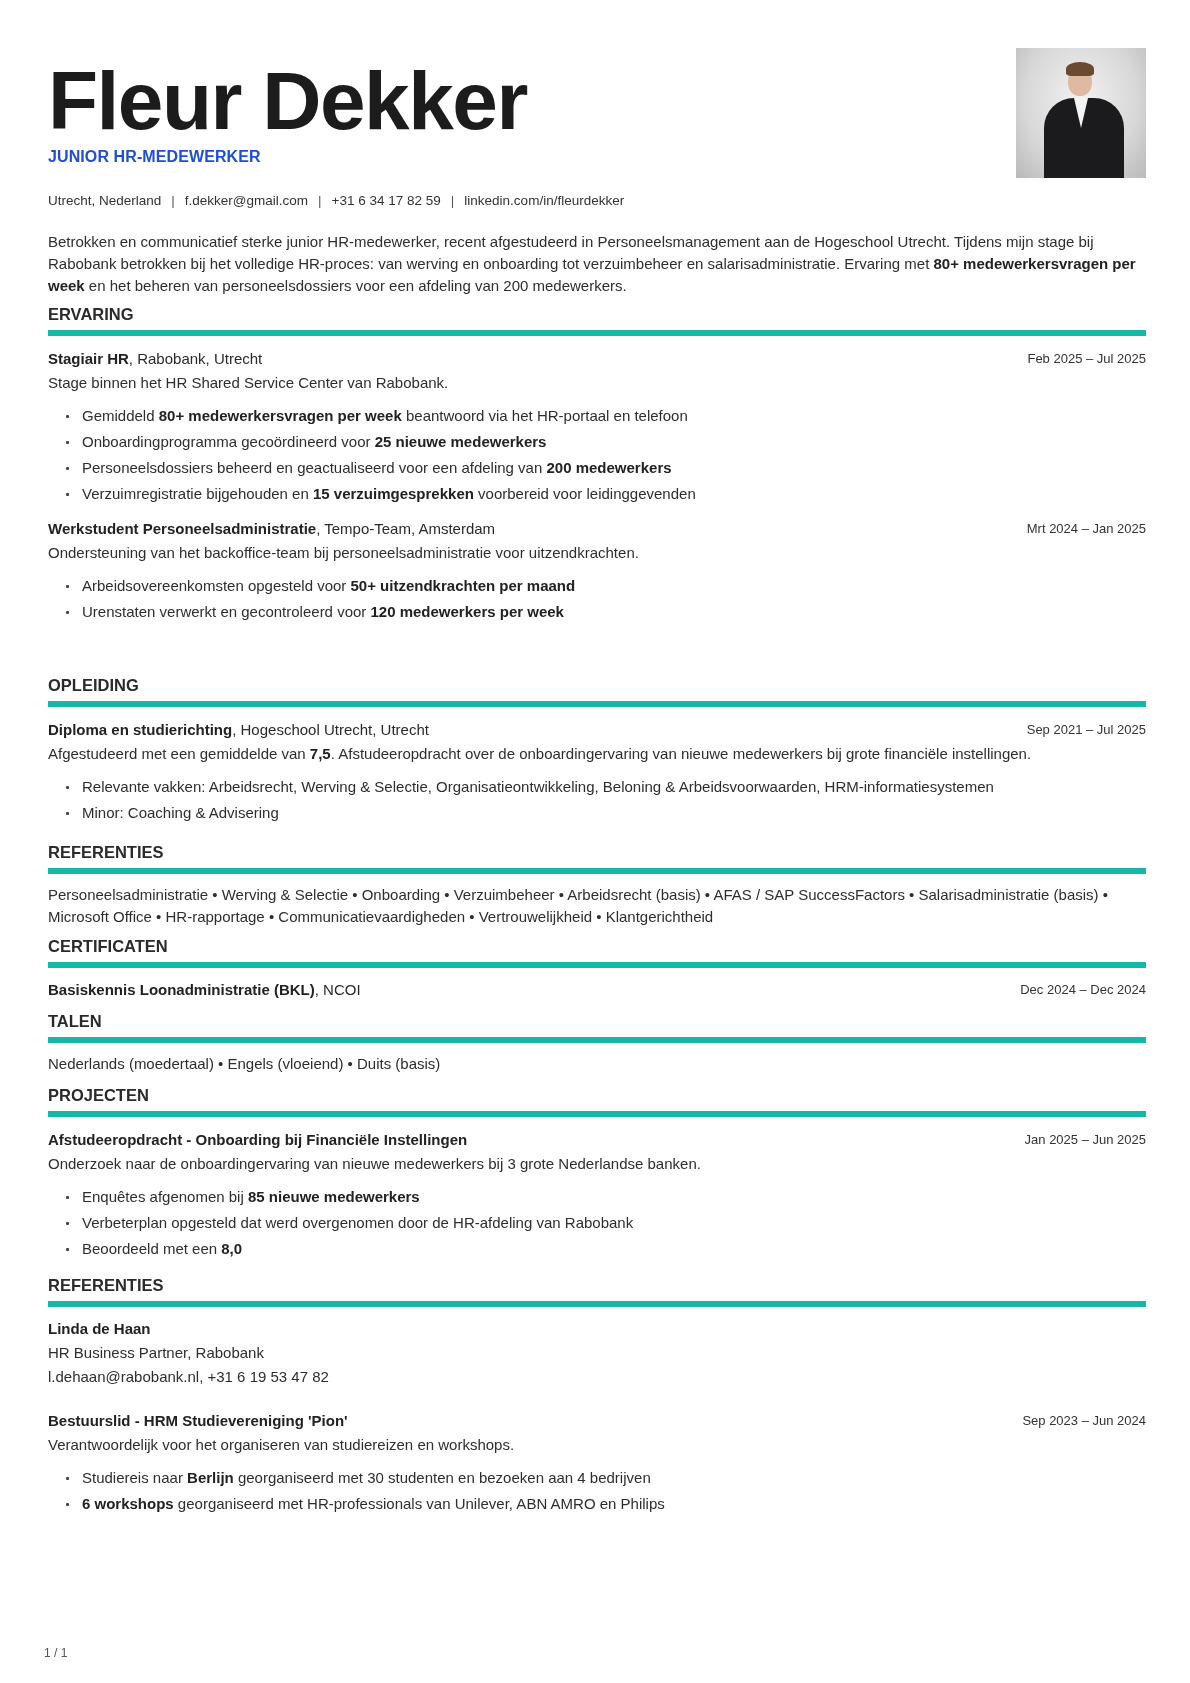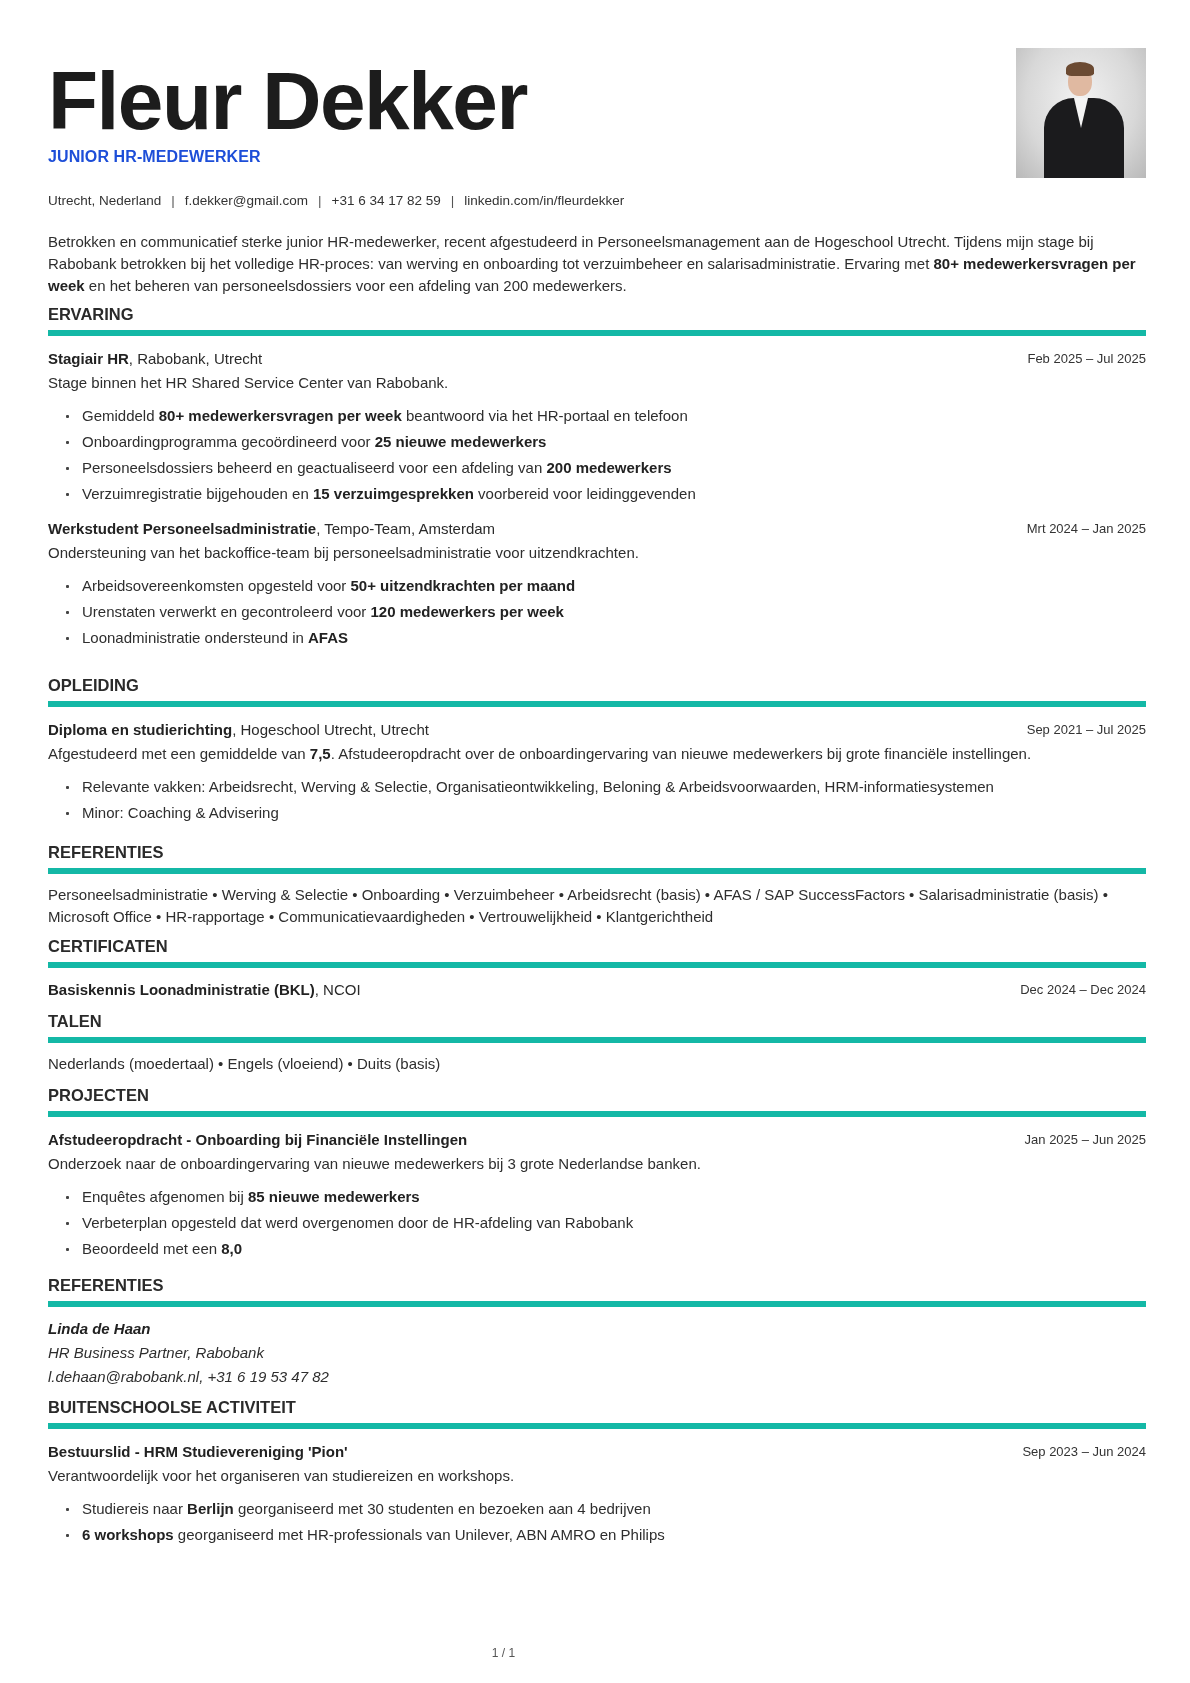--- a/index.html
+++ b/index.html
@@ -62,23 +62,23 @@
   .entry-desc { font-size: 15px; line-height: 22px; margin-top: 3px; color: #2e2e2e; }
   ul.bullets { list-style: none; margin-top: 9px; padding-left: 16px; }
   ul.bullets li {
     font-size: 15px; line-height: 26px; position: relative; padding-left: 18px; color: #2e2e2e;
   }
   ul.bullets li::before {
     content: ""; position: absolute; left: 2px; top: 12px; width: 3px; height: 3px;
     background: #444; border-radius: 1px;
   }
   .plain { font-size: 15px; line-height: 22px; margin-top: 10px; color: #2e2e2e; }
-  .ref-line { font-size: 15px; line-height: 24px; color: #2e2e2e; font-style: italic; }
+  .ref-line { font-size: 15px; line-height: 24px; color: #2e2e2e; }
   .footer {
-    position: absolute; left: 0; width: 963px; top: 1646px; text-align: center;
+    position: absolute; left: 0; width: 963px; top: 1646px; 
     font-size: 12px; color: #555; padding-left: 44px;
   }
 </style>
 </head>
 <body>
 
 <div class="name">Fleur Dekker</div>
 <div class="title">JUNIOR HR-MEDEWERKER</div>
 <div class="photo">
   <div class="body"></div>
@@ -105,21 +105,20 @@
         <li><span>Verzuimregistratie bijgehouden en </span><b>15 verzuimgesprekken</b><span> voorbereid voor leidinggevenden</span></li>
       </ul>
   </div>
   <div class="entry" style="margin-top:12px;">
     <div class="entry-head"><b>Werkstudent Personeelsadministratie</b><span>, Tempo-Team, Amsterdam</span></div>
     <div class="entry-date">Mrt 2024 – Jan 2025</div>
     <div class="entry-desc">Ondersteuning van het backoffice-team bij personeelsadministratie voor uitzendkrachten.</div>
     <ul class="bullets">
         <li><span>Arbeidsovereenkomsten opgesteld voor </span><b>50+ uitzendkrachten per maand</b></li>
         <li><span>Urenstaten verwerkt en gecontroleerd voor </span><b>120 medewerkers per week</b></li>
-        <li><span>Loonadministratie ondersteund in </span><b>AFAS</b></li>
       </ul>
   </div>
 </div>
 
 <div class="section" style="top:676px;">
   <div class="section-title">OPLEIDING</div>
   <div class="entry" style="margin-top:13px;">
     <div class="entry-head"><b>Diploma en studierichting</b><span>, Hogeschool Utrecht, Utrecht</span></div>
     <div class="entry-date">Sep 2021 – Jul 2025</div>
     <div class="entry-desc"><span>Afgestudeerd met een gemiddelde van </span><b>7,5</b><span>. Afstudeeropdracht over de onboardingervaring van nieuwe medewerkers bij grote financiële instellingen.</span></div>
@@ -165,21 +164,20 @@
 <div class="section" style="top:1276px;">
   <div class="section-title">REFERENTIES</div>
   <div style="margin-top:10px;">
     <div class="ref-line"><b>Linda de Haan</b></div>
     <div class="ref-line">HR Business Partner, Rabobank</div>
     <div class="ref-line">l.dehaan@rabobank.nl, +31 6 19 53 47 82</div>
   </div>
 </div>
 
 <div class="section" style="top:1398px;">
-  <div class="section-title">BUITENSCHOOLSE ACTIVITEIT</div>
   <div class="entry" style="margin-top:13px;">
     <div class="entry-head"><b>Bestuurslid - HRM Studievereniging 'Pion'</b></div>
     <div class="entry-date">Sep 2023 – Jun 2024</div>
     <div class="entry-desc">Verantwoordelijk voor het organiseren van studiereizen en workshops.</div>
     <ul class="bullets">
         <li><span>Studiereis naar </span><b>Berlijn</b><span> georganiseerd met 30 studenten en bezoeken aan 4 bedrijven</span></li>
         <li><b>6 workshops</b><span> georganiseerd met HR-professionals van Unilever, ABN AMRO en Philips</span></li>
       </ul>
   </div>
 </div>

